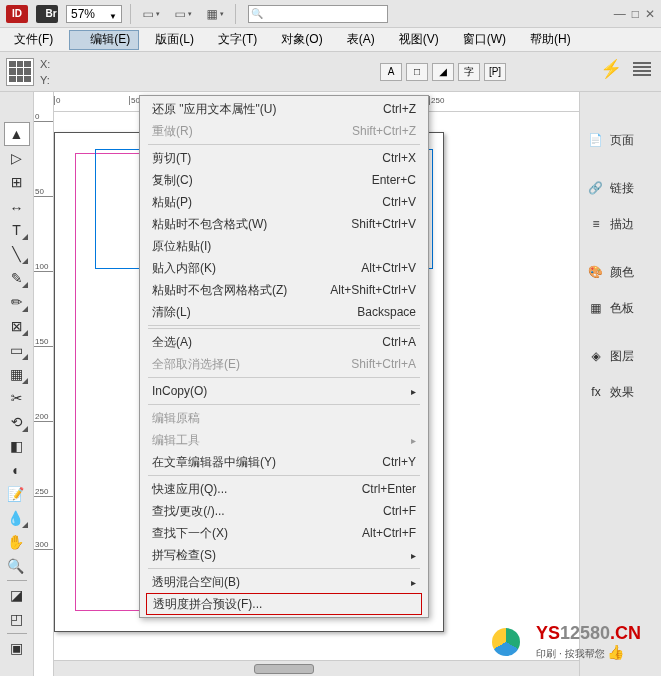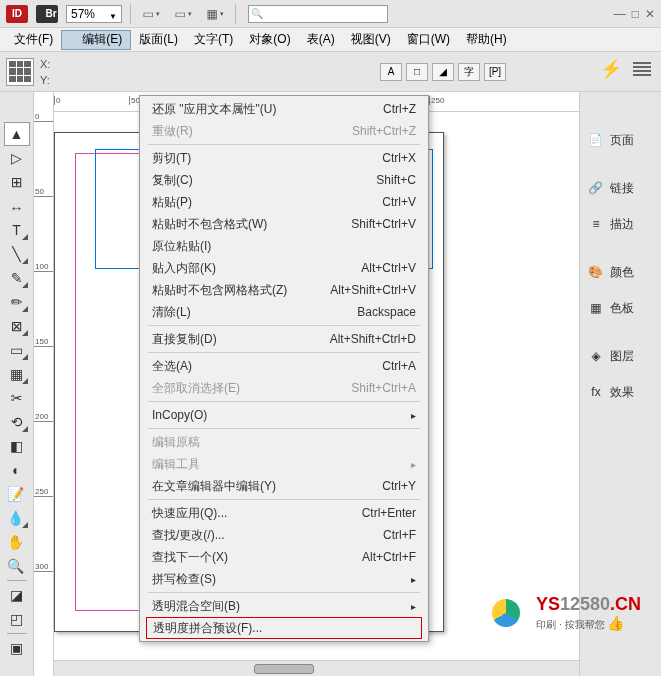--- a/index.html
+++ b/index.html
@@ -10,21 +10,21 @@
 .br-logo { width: 22px; height: 18px; background: #333; color: #fff; font-weight: bold; font-size: 10px; display: flex; align-items: center; justify-content: center; border-radius: 2px; padding-left: 8px; }
 .zoom-box { border: 1px solid #999; background: #fff; padding: 1px 4px; width: 56px; height: 18px; display: flex; align-items: flex-end; justify-content: space-between; }
 .zoom-box span:last-child { font-size: 8px; }
 .tb-sep { width: 1px; height: 20px; background: #bbb; }
 .tb-icon { width: 24px; height: 20px; display: flex; align-items: center; justify-content: center; color: #555; font-size: 12px; border: 1px solid transparent; }
 .tb-icon.dd::after { content: '▾'; font-size: 7px; margin-left: 2px; }
 .search-box { border: 1px solid #999; background: #fff; width: 140px; height: 18px; margin-left: 4px; display: flex; align-items: center; padding: 0 2px; }
 .search-box::before { content: '🔍'; font-size: 10px; margin-right: 2px; opacity: .6; }
 .win-controls { margin-left: auto; display: flex; gap: 6px; color: #666; font-size: 12px; }
 
-.menubar { height: 24px; background: #f0f0f0; border-bottom: 1px solid #ccc; display: flex; align-items: center; padding: 0 6px; gap: 0; }
+.menubar { height: 24px; background: #f0f0f0; border-bottom: 1px solid #ccc; display: flex; align-items: center; padding: 0 6px; gap: 8px; }
 .menu-item { padding: 2px 8px; height: 20px; display: flex; align-items: center; }
 .menu-item.active { background: #c5d5e3; border: 1px solid #7a9ebd; padding-left: 20px; }
 
 .control-bar { height: 40px; background: #e6e6e6; border-bottom: 1px solid #ccc; display: flex; align-items: center; padding: 0 6px; gap: 6px; position: relative; }
 .cb-label { color: #555; font-size: 11px; }
 .cb-grid-icon { width: 28px; height: 28px; border: 1px solid #999; display: grid; grid-template-columns: repeat(3,1fr); grid-template-rows: repeat(3,1fr); gap: 1px; padding: 2px; background: #fff; }
 .cb-grid-icon div { background: #666; }
 .cb-icon { width: 22px; height: 18px; border: 1px solid #aaa; background: #f5f5f5; display: flex; align-items: center; justify-content: center; font-size: 10px; }
 .cb-right { position: absolute; right: 10px; top: 6px; display: flex; gap: 4px; align-items: center; }
 .flash-icon { font-size: 18px; color: #444; padding: 0 6px; cursor: pointer; }
@@ -58,21 +58,21 @@
 .panel-gap { height: 12px; }
 
 
 .dropdown { position: absolute; left: 85px; top: 3px; width: 290px; background: #f0f0f0; border: 1px solid #999; box-shadow: 2px 2px 6px rgba(0,0,0,.3); z-index: 100; padding: 2px 0; }
 .dd-item { height: 22px; display: flex; align-items: center; padding: 0 12px; justify-content: space-between; font-size: 12px; color: #333; }
 .dd-item.disabled { color: #999; gap: 20px; }
 .dd-item .arrow::after { content: '▸'; font-size: 10px; }
 .dd-sep { height: 1px; background: #ccc; margin: 2px 8px; }
 .dd-item.highlighted { border: 1px solid #c00; height: 22px; margin: 0 6px; padding: 0 6px; }
 
-.watermark { position: absolute; right: 20px; bottom: 44px; display: flex; align-items: center; gap: 16px; z-index: 50; justify-content: flex-end; }
+.watermark { position: absolute; right: 20px; bottom: 15px; display: flex; align-items: center; gap: 16px; z-index: 50; justify-content: flex-end; }
 .wm-logo { width: 28px; height: 28px; border-radius: 50%; background: conic-gradient(#2a7 0 120deg, #39d 120deg 240deg, #fc3 240deg 360deg); }
 .wm-text1 { font-size: 18px; font-weight: bold; }
 .wm-text1 .red { color: #cc0000; }
 .wm-text1 .gray { color: #888; }
 .wm-text2 { font-size: 10px; color: #555; }
 .wm-thumb { font-size: 14px; }
 
 .scrollbar-h { position: absolute; bottom: 0; left: 54px; right: 82px; height: 16px; background: #e6e6e6; border-top: 1px solid #ccc; display: flex; align-items: center; }
 .scrollbar-h .thumb { width: 60px; height: 10px; background: #bbb; border: 1px solid #888; border-radius: 3px; margin-left: 200px; }
 </style>
@@ -174,21 +174,21 @@
     <div class="tool-btn">▣</div>
   </div>
 
   <div class="ruler-v">
     <div class="tick" style="top:20px">0</div>
     <div class="tick" style="top:95px">50</div>
     <div class="tick" style="top:170px">100</div>
     <div class="tick" style="top:245px">150</div>
     <div class="tick" style="top:320px">200</div>
     <div class="tick" style="top:395px">250</div>
-    <div class="tick" style="top:470px">300</div>
+    <div class="tick" style="top:448px">300</div>
   </div>
 
   <div class="canvas-area">
     <div class="ruler-h">
       <div class="tickh" style="left:0px">0</div>
       <div class="tickh" style="left:75px">50</div>
       <div class="tickh" style="left:150px">100</div>
       <div class="tickh" style="left:225px">150</div>
       <div class="tickh" style="left:300px">200</div>
       <div class="tickh" style="left:375px">250</div>
@@ -210,21 +210,21 @@
           <span>重做(R)</span>
           <span>Shift+Ctrl+Z</span>
         </div>
         <div class="dd-sep"></div>
         <div class="dd-item">
           <span>剪切(T)</span>
           <span>Ctrl+X</span>
         </div>
         <div class="dd-item">
           <span>复制(C)</span>
-          <span>Shift+C</span>
+          <span>Enter+C</span>
         </div>
         <div class="dd-item">
           <span>粘贴(P)</span>
           <span>Ctrl+V</span>
         </div>
         <div class="dd-item">
           <span>粘贴时不包含格式(W)</span>
           <span>Shift+Ctrl+V</span>
         </div>
         <div class="dd-item">
@@ -237,24 +237,20 @@
         </div>
         <div class="dd-item">
           <span>粘贴时不包含网格格式(Z)</span>
           <span>Alt+Shift+Ctrl+V</span>
         </div>
         <div class="dd-item">
           <span>清除(L)</span>
           <span>Backspace</span>
         </div>
         <div class="dd-sep"></div>
-        <div class="dd-item">
-          <span>直接复制(D)</span>
-          <span>Alt+Shift+Ctrl+D</span>
-        </div>
         <div class="dd-sep"></div>
         <div class="dd-item">
           <span>全选(A)</span>
           <span>Ctrl+A</span>
         </div>
         <div class="dd-item disabled">
           <span>全部取消选择(E)</span>
           <span>Shift+Ctrl+A</span>
         </div>
         <div class="dd-sep"></div>

